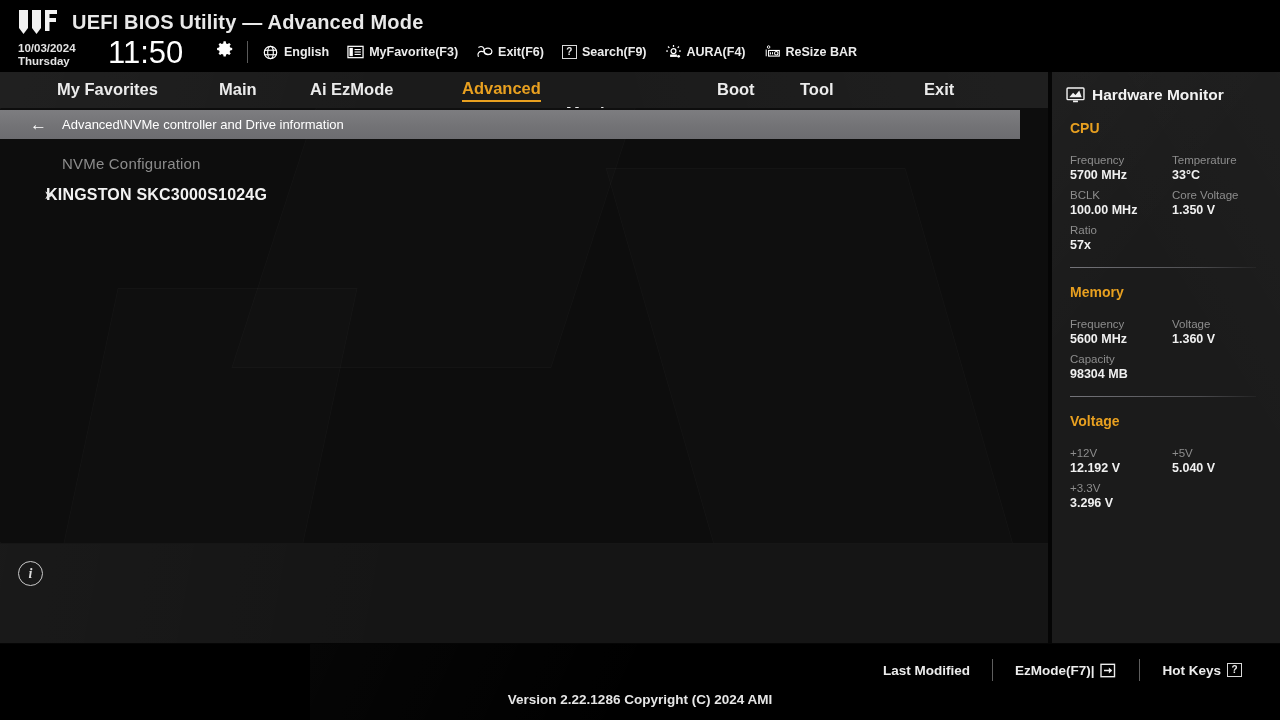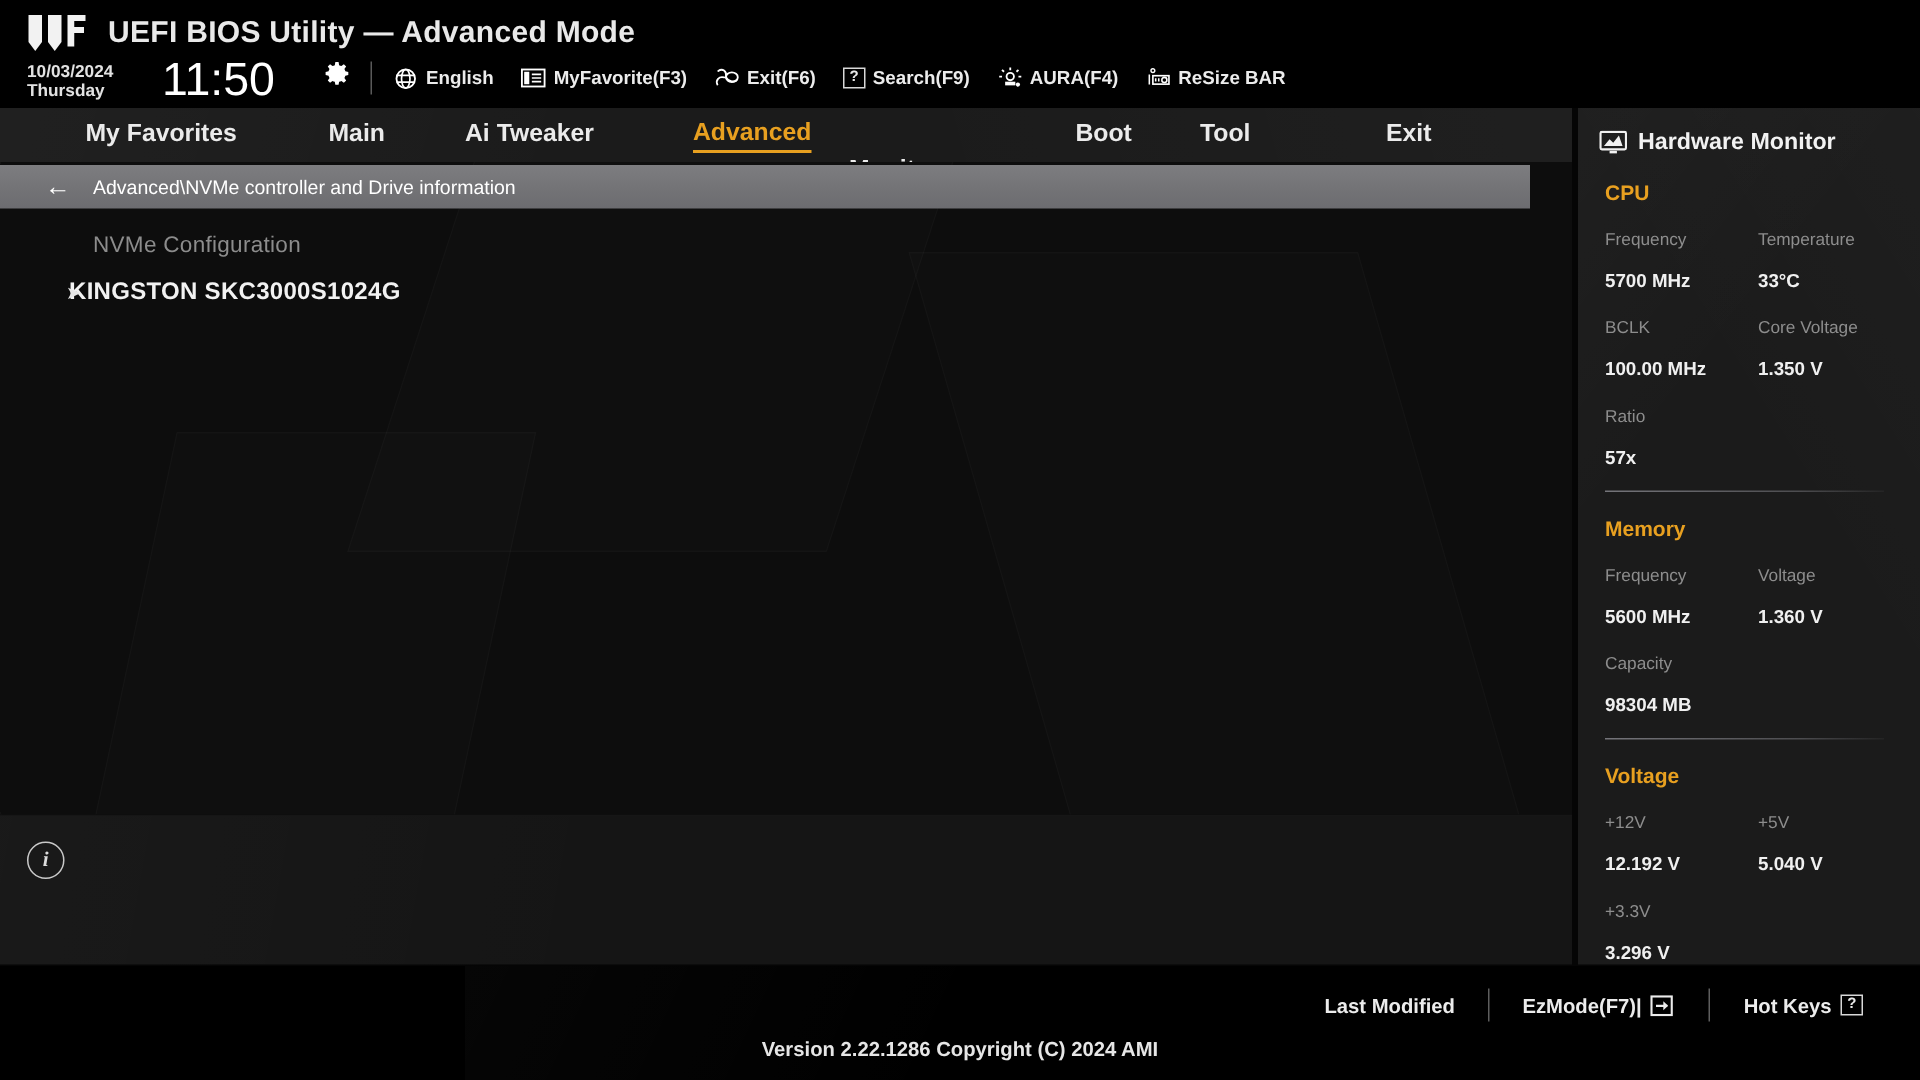--- a/index.html
+++ b/index.html
@@ -153,21 +153,21 @@
     display: flex; align-items: center; gap: 7px;
     margin: 14px 0 0 14px;
     font-size: 15.5px; color: #f2f2f2; font-weight: bold;
   }
   .mon-ic { width: 19px; height: 16px; display: inline-flex; }
   .sec-head {
     margin: 16px 0 0 18px; font-size: 14px; font-weight: bold; color: #e8a020;
   }
   .kv-grid {
     margin: 11px 0 0 18px; width: 196px;
-    display: grid; grid-template-columns: 102px 94px; row-gap: 12px;
+    display: grid; grid-template-columns: 102px 94px; row-gap: 0px;
   }
   .kv-key { font-size: 11.5px; color: #8d8d8d; padding-top: 7px; }
   .kv-val { font-size: 12.5px; color: #f0f0f0; font-weight: bold; padding-top: 2px; }
   .hr-soft {
     margin: 15px 0 0 18px; width: 186px; height: 1px;
     background: linear-gradient(90deg, rgba(190,190,200,.55), rgba(190,190,200,.30) 70%, rgba(190,190,200,.05));
   }
 
   
   .footbar {
@@ -300,21 +300,21 @@
         </span>
         <span>ReSize BAR</span>
       </div>
 
     </div>
   </div>
 
   <div class="menubar">
     <div class="tab" style="position:absolute;left:57px;">My Favorites</div>
     <div class="tab" style="position:absolute;left:219px;">Main</div>
-    <div class="tab" style="position:absolute;left:310px;">Ai Tweaker</div>
+    <div class="tab" style="position:absolute;left:310px;">Ai EzMode</div>
     <div class="tab active" style="position:absolute;left:462px;">Advanced</div>
     <div class="tab" style="position:absolute;left:566px;margin-top:48px;">Monitor</div>
     <div class="tab" style="position:absolute;left:717px;">Boot</div>
     <div class="tab" style="position:absolute;left:800px;">Tool</div>
     <div class="tab" style="position:absolute;left:924px;">Exit</div>
   </div>
 
   <div class="content">
     <div class="bgart">
       <div class="poly" style="left:280px;top:-40px;width:320px;height:300px;transform:skewX(-18deg);"></div>

